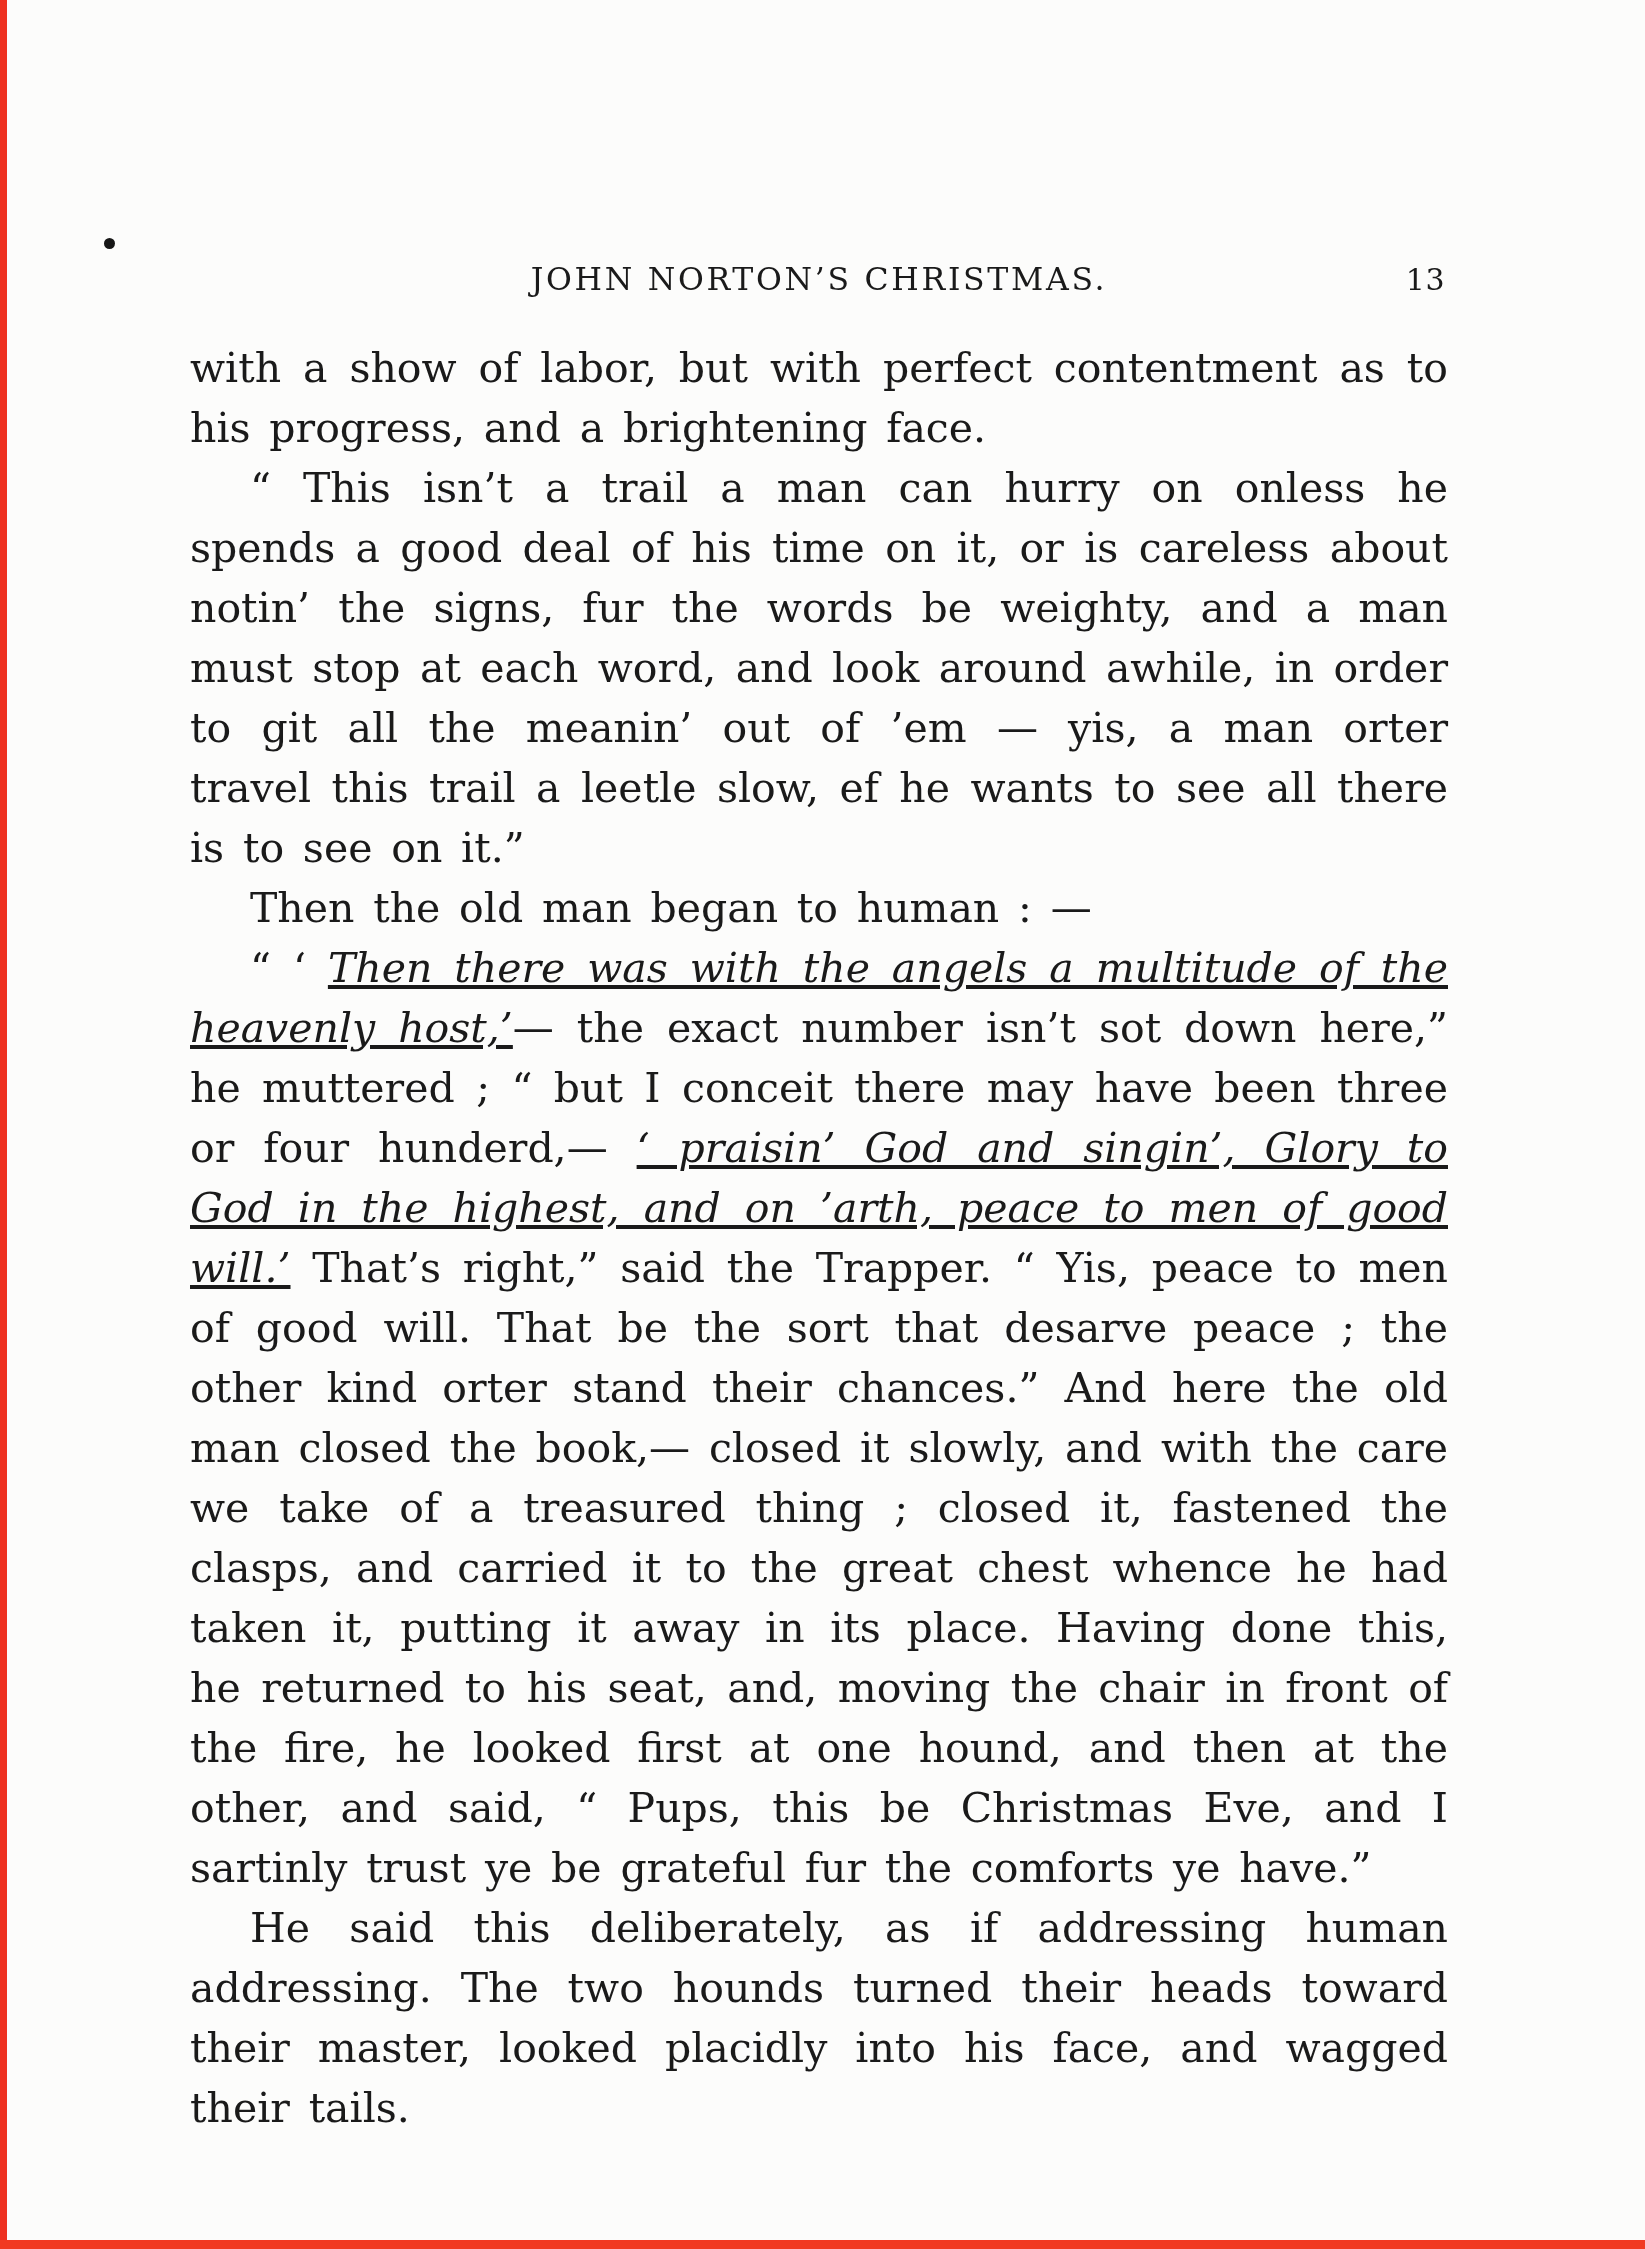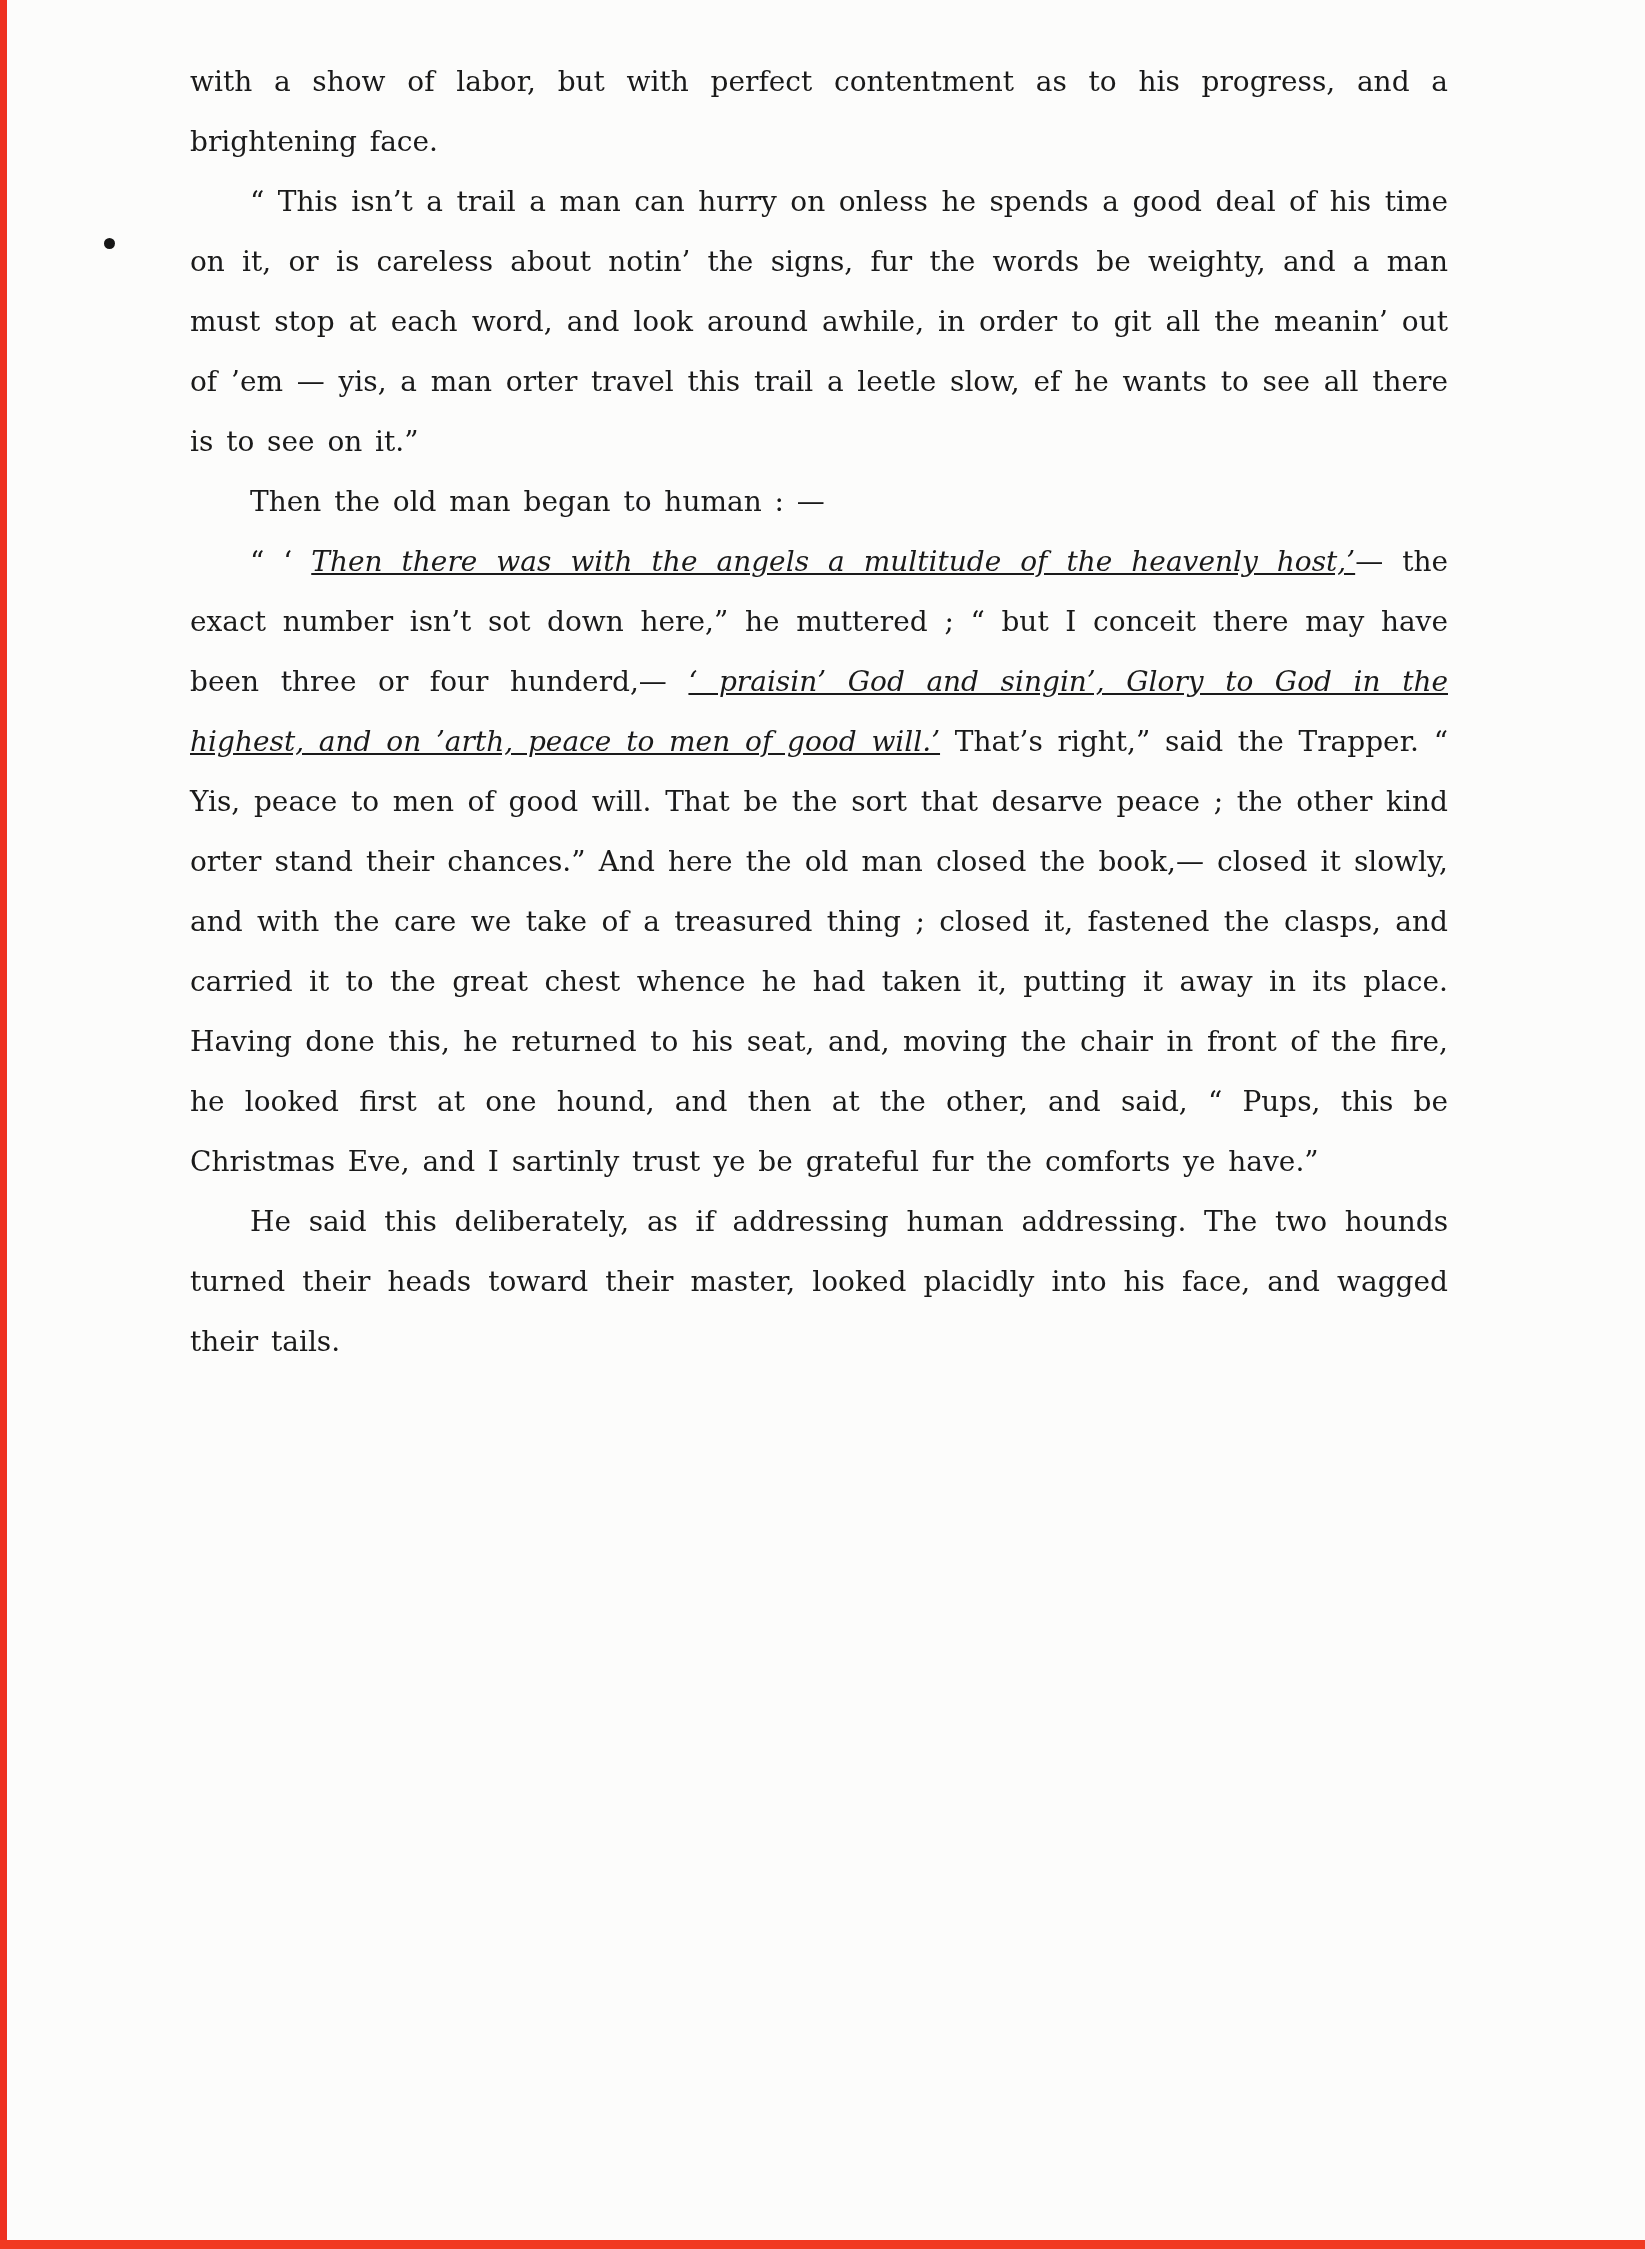--- a/index.html
+++ b/index.html
@@ -57,22 +57,22 @@
     white-space: nowrap;
   }
   .page-number {
     position: absolute;
     right: 2.7px;
     top: 1.4px;
     font-size: 30px;
     letter-spacing: 0.7px;
   }
   .body-text {
-    margin-top: 52px;
-    font-size: 28px;
+    margin-top: 36px;
+    font-size: 41px;
     line-height: 60px;
     text-align: justify;
     word-spacing: 0.14em;
   }
   .body-text p {
     margin: 0;
   }
   .body-text p.indent {
     text-indent: 60px;
   }
@@ -83,20 +83,24 @@
 </style>
 </head>
 <body>
 
 <div class="page">
   <div class="left-bar" style="background: rgb(238, 49, 32);"></div>
   <div class="bottom-bar" style="background: rgb(241, 58, 34);"></div>
   <div class="ink-dot" style="background: rgb(22, 22, 22);"></div>
 
   <div class="content">
+    <div class="header">
+      <span class="running-title">JOHN NORTON’S CHRISTMAS.</span>
+      <span class="page-number">13</span>
+    </div>
 
     <div class="body-text">
         <p class=""><span>with a show of labor, but with perfect contentment as to his progress, and a brightening face.</span></p>
         <p class="indent"><span>“ This isn’t a trail a man can hurry on onless he spends a good deal of his time on it, or is careless about notin’ the signs, fur the words be weighty, and a man must stop at each word, and look around awhile, in order to git all the meanin’ out of ’em — yis, a man orter travel this trail a leetle slow, ef he wants to see all there is to see on it.”</span></p>
         <p class="indent"><span>Then the old man began to human : —</span></p>
         <p class="indent"><span>“ ‘ </span><span class="italic">Then there was with the angels a multitude of the heavenly host,’</span><span>— the exact number isn’t sot down here,” he muttered ; “ but I conceit there may have been three or four hunderd,— </span><span class="italic">‘ praisin’ God and singin’, Glory to God in the highest, and on ’arth, peace to men of good will.’</span><span> That’s right,” said the Trapper. “ Yis, peace to men of good will. That be the sort that desarve peace ; the other kind orter stand their chances.” And here the old man closed the book,— closed it slowly, and with the care we take of a treasured thing ; closed it, fastened the clasps, and carried it to the great chest whence he had taken it, putting it away in its place. Having done this, he returned to his seat, and, moving the chair in front of the fire, he looked first at one hound, and then at the other, and said, “ Pups, this be Christmas Eve, and I sartinly trust ye be grateful fur the comforts ye have.”</span></p>
         <p class="indent"><span>He said this deliberately, as if addressing human addressing. The two hounds turned their heads toward their master, looked placidly into his face, and wagged their tails.</span></p>
       </div>
   </div>
 </div>

